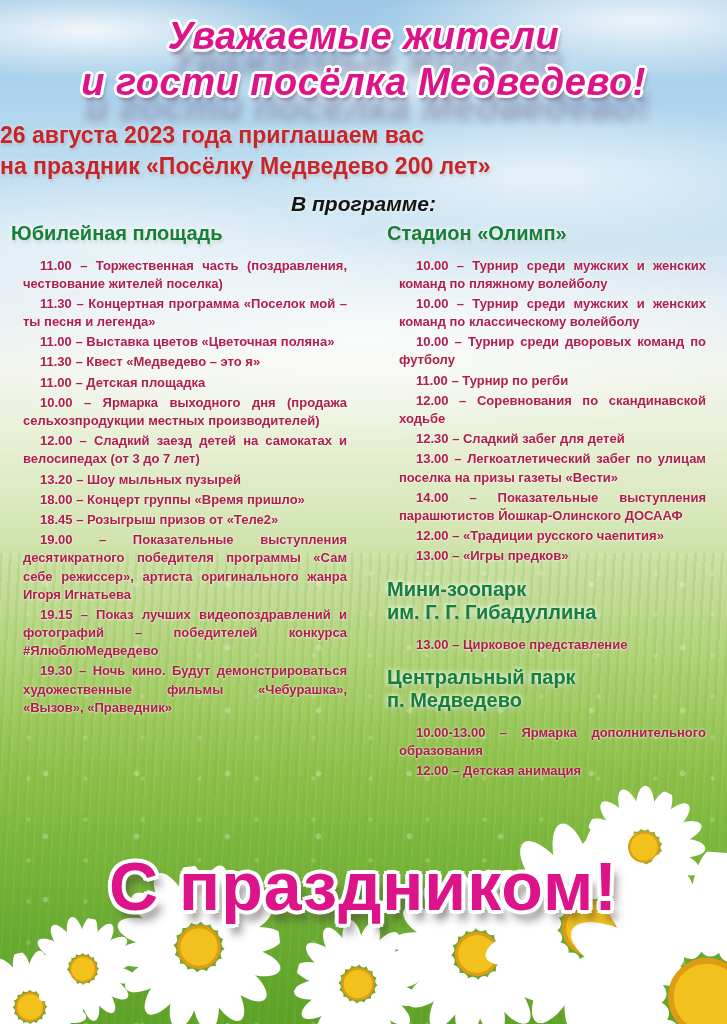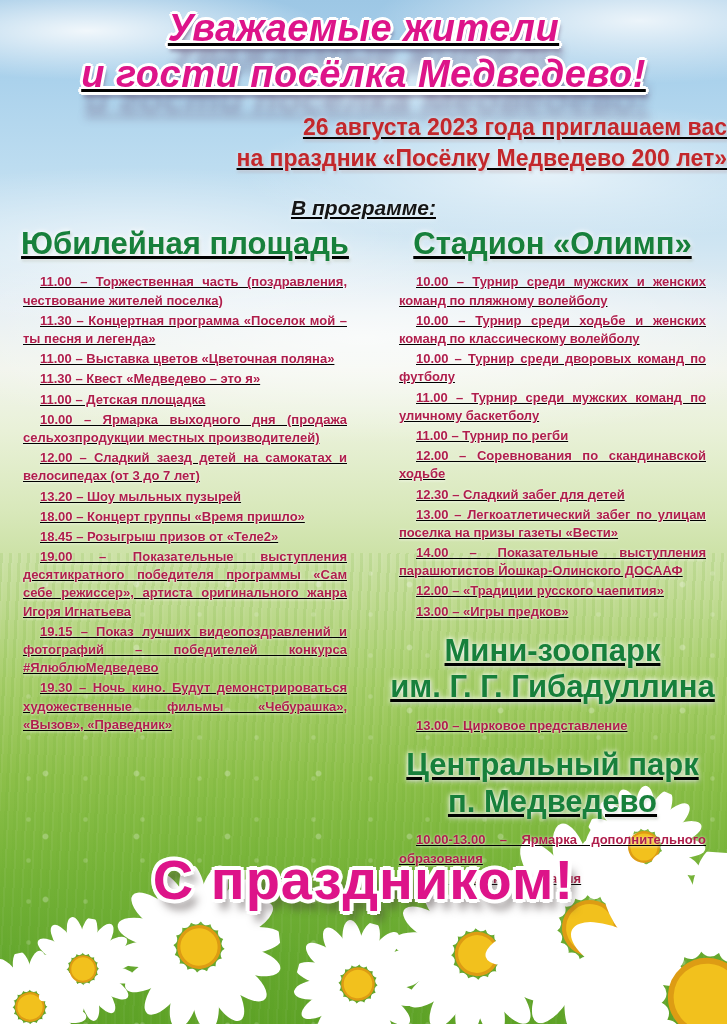--- a/index.html
+++ b/index.html
@@ -20,61 +20,61 @@
   }
   .grass-texture{
     position:absolute; left:0; right:0; bottom:0; height:46%; z-index:0; pointer-events:none;
     background-image:
       radial-gradient(circle, rgba(255,255,255,.32) 0 2.2px, transparent 3.5px),
       radial-gradient(circle, rgba(255,255,255,.22) 0 1.6px, transparent 3px),
       repeating-linear-gradient(93deg, rgba(110,170,50,.18) 0 3px, rgba(255,255,255,.06) 3px 5px, transparent 5px 9px);
     background-size: 91px 63px, 57px 41px, auto;
     opacity:.8;
   }
-  .content{position:relative; z-index:2; padding-top:6px;text-decoration:underline;}
+  .content{position:relative; z-index:2; padding-top:14px;}
   .main-title{
     text-align:center; font-weight:700; font-style:italic; font-size:38px; line-height:1.2;
     letter-spacing:.5px; color:var(--title-pink,#dd1489); margin:0;
     text-shadow:
       -2px -2px 0 #fff, 0 -3px 0 #fff, 2px -2px 0 #fff, 3px 0 0 #fff,
       2px 2px 0 #fff, 0 3px 0 #fff, -2px 2px 0 #fff, -3px 0 0 #fff,
       2px 5px 4px rgba(75,45,85,.55),
       4px 26px 9px rgba(85,55,95,.38);
   }
   .invite{
-    text-align:right; font-weight:700; font-size:23px; line-height:1.32;
+    text-align:left; font-weight:700; font-size:23px; line-height:1.32;
     color:var(--invite-red,#c3272b); margin-top:15px;
     text-shadow:0 0 4px rgba(255,255,255,.6), 1px 2px 3px rgba(120,30,30,.25);
   }
   .program-label{
     text-align:center; font-weight:700; font-style:italic; font-size:21px;
-    color:#151515; margin-top:23px;
+    color:#151515; margin-top:11px;
     text-shadow:0 0 4px rgba(255,255,255,.7);
   }
   .columns{display:flex; align-items:flex-start; padding:6px 9px 0 11px; gap:28px;}
   .col{flex:0 0 auto;}
   .col-left{width:348px;}
   .col-right{width:331px;}
   .venue-title{
-    text-align:center; font-weight:800; font-size:31px; line-height:1.18;
+    font-weight:800; font-size:20px; line-height:1.18;
     color:var(--section-green,#17803b); margin:12px 0 11px; white-space:pre-line;
     text-shadow:0 0 4px rgba(255,255,255,.95), 0 0 7px rgba(255,255,255,.75), 1px 2px 3px rgba(40,70,30,.28);
   }
   .venue:first-child .venue-title{margin-top:0;}
   .schedule{list-style:none; margin:0; padding:0;}
   .schedule-item{
     font-weight:700; font-size:13px; line-height:1.4;
     color:var(--schedule-red,#b01e4c);
     text-align:justify; text-align-last:left; text-indent:17px;
     margin:2px 12px;
     text-shadow:0 0 3px rgba(255,255,255,.6), 0 1px 2px rgba(255,255,255,.45);
   }
   .greeting{
     position:absolute; left:0; right:0; top:852px; z-index:3;
-    text-align:center; font-weight:800; font-size:56px; line-height:1;
+    text-align:center; font-weight:800; font-size:68px; line-height:1;
     letter-spacing:1px; color:var(--title-pink,#e8168a); margin:0;
     text-shadow:
       -3px -3px 0 #fff, 0 -4px 0 #fff, 3px -3px 0 #fff, 4px 0 0 #fff,
       3px 3px 0 #fff, 0 4px 0 #fff, -3px 3px 0 #fff, -4px 0 0 #fff,
       6px 10px 9px rgba(60,50,50,.55);
   }
   .daisy{position:absolute; z-index:1; pointer-events:none;}
 </style>
 </head>
 <body>
@@ -167,23 +167,22 @@
               <li class="schedule-item">19.15 – Показ лучших видеопоздравлений и фотографий – победителей конкурса #ЯлюблюМедведево</li>
               <li class="schedule-item">19.30 – Ночь кино. Будут демонстрироваться художественные фильмы «Чебурашка», «Вызов», «Праведник»</li>
             </ul>
           </section>
         </div>
       <div class="col col-right">
           <section class="venue">
             <h2 class="venue-title">Стадион «Олимп»</h2>
             <ul class="schedule">
               <li class="schedule-item">10.00 – Турнир среди мужских и женских команд по пляжному волейболу</li>
-              <li class="schedule-item">10.00 – Турнир среди ходьбе и женских команд по классическому волейболу</li>
+              <li class="schedule-item">10.00 – Турнир среди мужских и женских команд по классическому волейболу</li>
               <li class="schedule-item">10.00 – Турнир среди дворовых команд по футболу</li>
-              <li class="schedule-item">11.00 – Турнир среди мужских команд по уличному баскетболу</li>
               <li class="schedule-item">11.00 – Турнир по регби</li>
               <li class="schedule-item">12.00 – Соревнования по скандинавской ходьбе</li>
               <li class="schedule-item">12.30 – Сладкий забег для детей</li>
               <li class="schedule-item">13.00 – Легкоатлетический забег по улицам поселка на призы газеты «Вести»</li>
               <li class="schedule-item">14.00 – Показательные выступления парашютистов Йошкар-Олинского ДОСААФ</li>
             </ul>
           </section>
           <section class="venue">
             <ul class="schedule">
               <li class="schedule-item">12.00 – «Традиции русского чаепития»</li>

